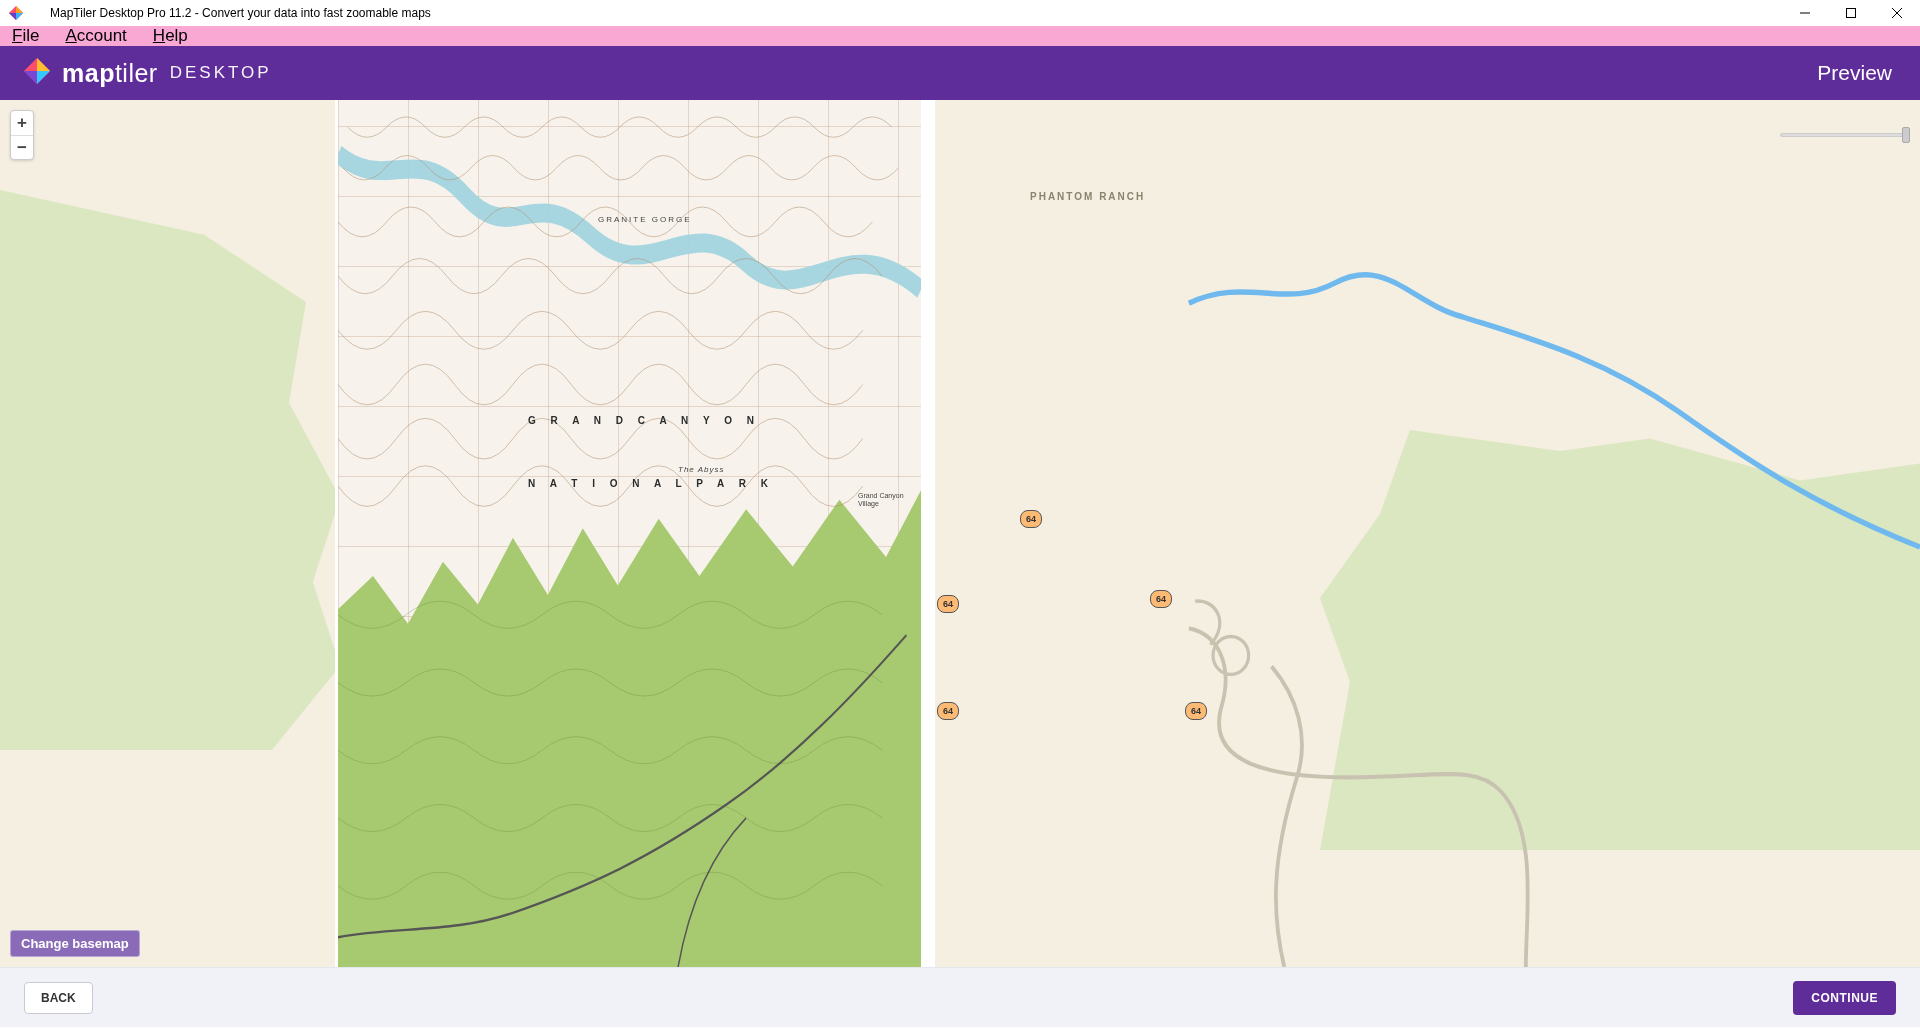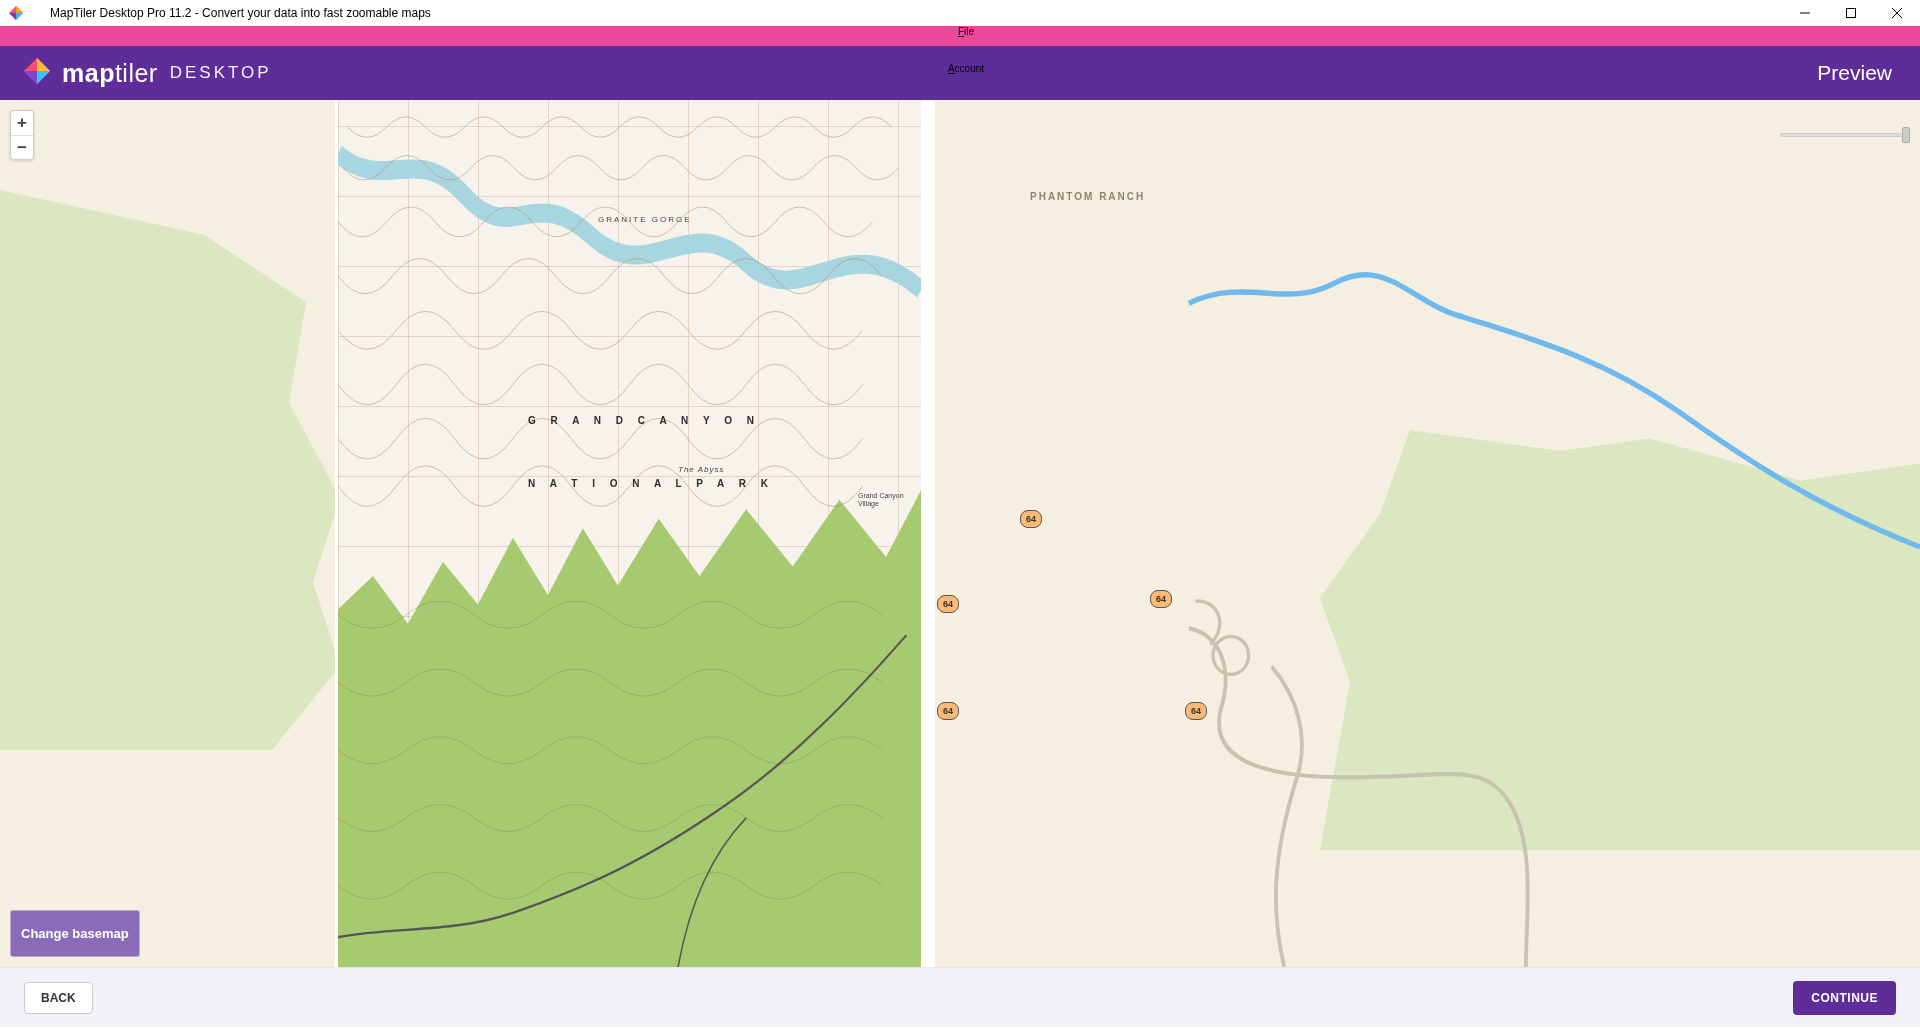--- a/index.html
+++ b/index.html
@@ -7,21 +7,21 @@
 
   
   .titlebar { height: 26px; display: flex; align-items: center; background: #fff; gap: 20px; }
   .titlebar-icon { width: 16px; height: 16px; margin: 0 6px 0 8px; }
   .titlebar-text { font-size: 12px; color: #000; flex: 1; }
   .titlebar-btns { display: flex; }
   .titlebar-btn { width: 46px; height: 26px; display: flex; align-items: center; justify-content: center; }
   .titlebar-btn svg { stroke: #000; stroke-width: 1; fill: none; }
 
   
-  .menubar { height: 20px; display: flex; align-items: center; gap: 26px; padding-left: 12px; font-size: 10px; background: #ec4899; flex-direction: column; }
+  .menubar { height: 20px; display: flex; align-items: center; gap: 26px; padding-left: 12px; font-size: 17px; background: #f9a8d4; }
   .menubar span u { text-decoration: underline; }
 
   
   .appheader { height: 54px; background: #5f2d99; display: flex; align-items: center; padding: 0 28px 0 22px; color: #fff; }
   .brand { display: flex; align-items: center; gap: 10px; }
   .brand-name { font-size: 25px; font-weight: 300; letter-spacing: .5px; }
   .brand-name b { font-weight: 600; }
   .brand-suffix { font-size: 17px; letter-spacing: 3px; font-weight: 400; margin-left: 2px; opacity: .95; }
   .appheader-spacer { flex: 1; }
   .appheader-page { font-size: 21px; font-weight: 400; }
@@ -33,21 +33,21 @@
   .zoom-control { position: absolute; top: 10px; left: 10px; width: 24px; border: 1px solid #ccc; border-radius: 4px; background: #fff; box-shadow: 0 1px 3px rgba(0,0,0,.15); z-index: 30; }
   .zoom-btn { height: 24px; display: flex; align-items: center; justify-content: center; font-size: 17px; font-weight: 700; color: #444; cursor: pointer; }
   .zoom-btn + .zoom-btn { border-top: 1px solid #ddd; }
 
   
   .zoom-slider { position: absolute; top: 30px; right: 10px; width: 130px; height: 10px; display: flex; align-items: center; z-index: 30; }
   .zoom-slider-track { flex: 1; height: 4px; background: #ddd; border: 1px solid #ccc; border-radius: 2px; }
   .zoom-slider-thumb { width: 8px; height: 16px; background: #ccc; border: 1px solid #aaa; border-radius: 2px; margin-left: -4px; }
 
   
-  .change-basemap { position: absolute; bottom: 10px; left: 10px; background: #8a6bb8; color: #fff; font-size: 13px; font-weight: 600; padding: 15px 10px; border: 1px solid rgba(255,255,255,.4); border-radius: 3px; cursor: pointer; z-index: 30; }
+  .change-basemap { position: absolute; bottom: 10px; left: 10px; background: #8a6bb8; color: #fff; font-size: 13px; font-weight: 600; padding: 5px 10px; border: 1px solid rgba(255,255,255,.4); border-radius: 3px; cursor: pointer; z-index: 30; }
 
   
   .basemap-veg { position: absolute; background: #d8e6bd; }
   .veg-left { top: 90px; left: 0; width: 340px; height: 560px; clip-path: polygon(0 0, 60% 8%, 90% 20%, 85% 38%, 100% 55%, 92% 70%, 100% 85%, 80% 100%, 0 100%); opacity: .9; }
   .veg-right { top: 330px; right: 0; width: 600px; height: 420px; clip-path: polygon(15% 0, 40% 5%, 55% 2%, 80% 12%, 100% 8%, 100% 100%, 0 100%, 5% 60%, 0 40%, 10% 20%); opacity: .9; }
 
   .base-label { position: absolute; font-size: 10px; letter-spacing: 2px; color: #8a8370; font-weight: 600; }
   .route-badge { position: absolute; width: 22px; height: 18px; border: 1.5px solid #555; border-radius: 8px; background: #fdba74; font-size: 9px; font-weight: 700; color: #333; display: flex; align-items: center; justify-content: center; }
 
   svg.base-lines { position: absolute; inset: 0; width: 100%; height: 100%; z-index: 1; }

